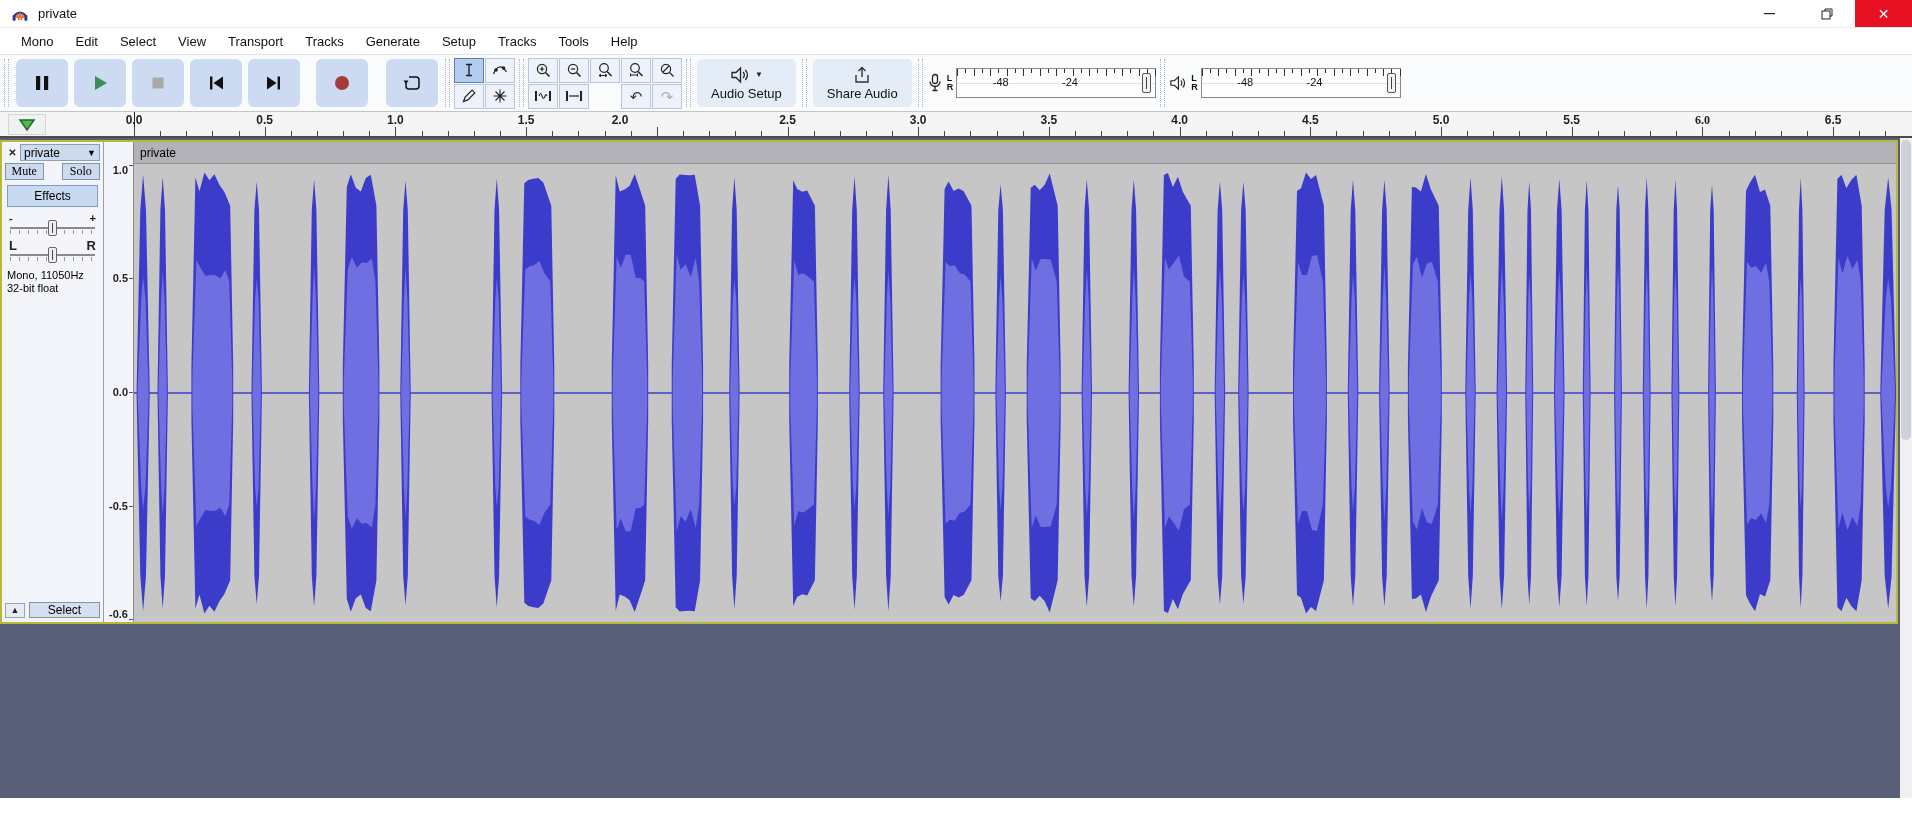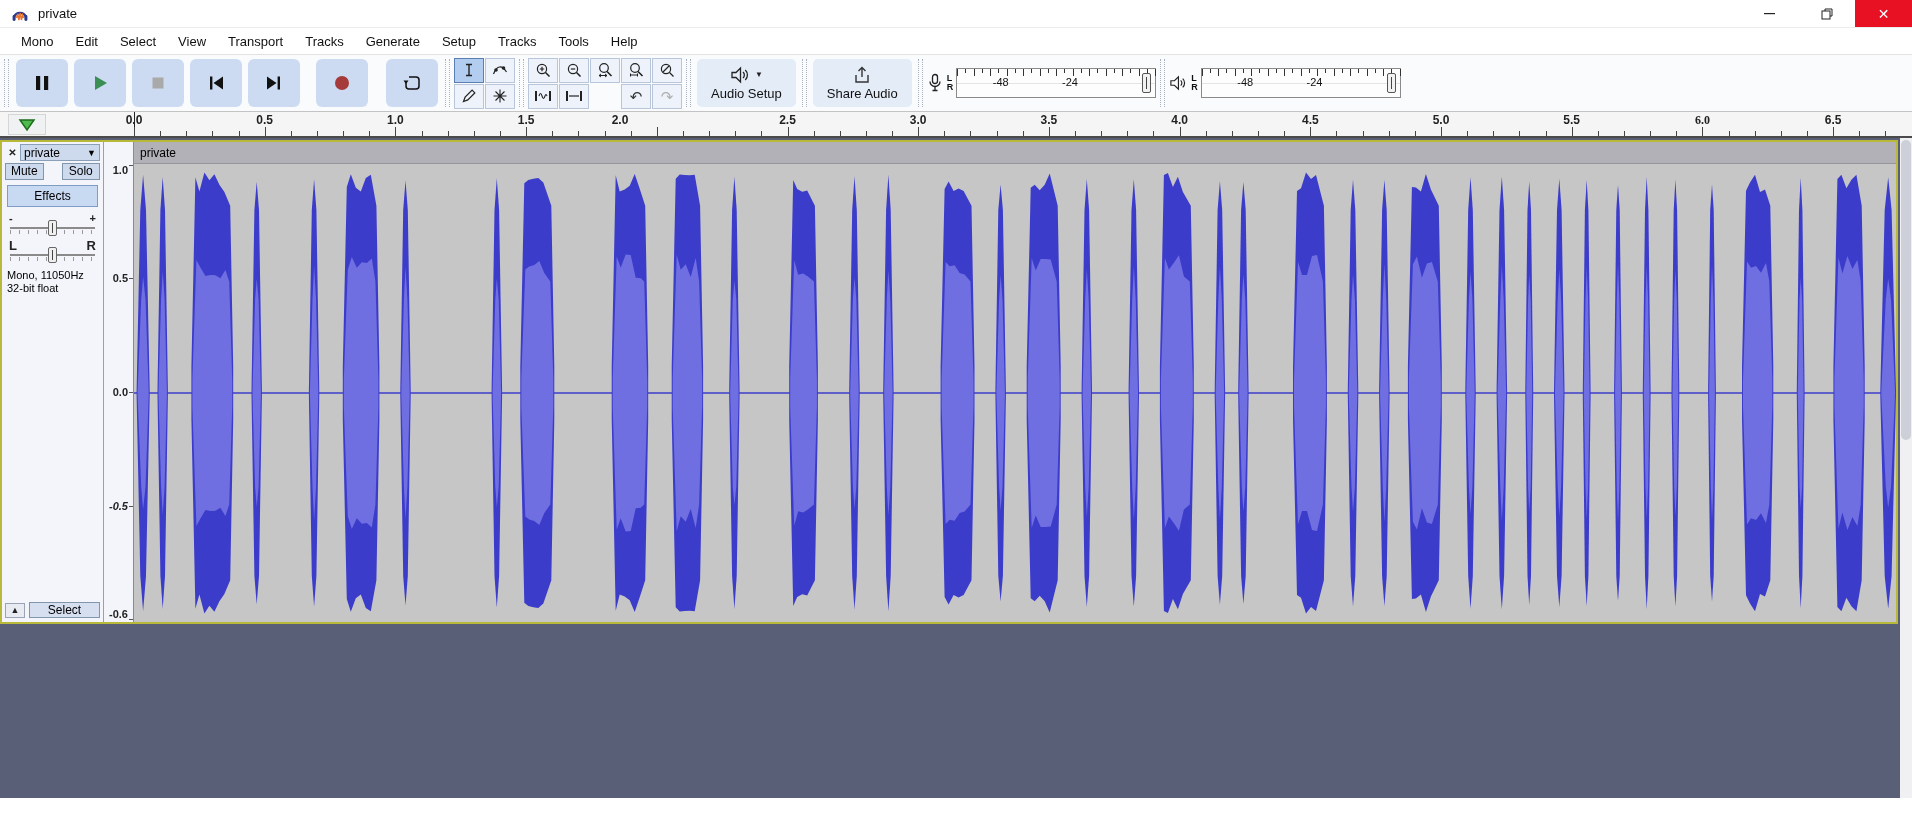--- a/index.html
+++ b/index.html
@@ -471,21 +471,21 @@
     <div class="track">
 
       <div class="panel">
         <div class="prow">
           <div class="close-x">✕</div>
           <div class="name-field">
             <span>private</span>
             <span class="dd">▼</span>
           </div>
         </div>
-        <div class="prow" style="gap:18px;">
+        <div class="prow" style="gap:18px;font-family:Liberation Serif, serif;">
           <div class="pbtn half">Mute</div>
           <div class="pbtn half">Solo</div>
         </div>
         <div class="pbtn effects-btn">Effects</div>
 
         <div class="slider">
           <div class="ends">
             <span>-</span>
             <span>+</span>
           </div>
@@ -515,21 +515,21 @@
         </div>
       </div>
 
       <div class="vruler" id="vruler">
           <div class="vlab" style="top: 28px;">1.0</div>
           <div class="vtick" style="top: 23px;"></div>
           <div class="vlab" style="top: 136px;">0.5</div>
           <div class="vtick" style="top: 136px;"></div>
           <div class="vlab" style="top: 250px;">0.0</div>
           <div class="vtick" style="top: 250px;"></div>
-          <div class="vlab" style="top: 364px; font-style: italic;">-0.5</div>
+          <div class="vlab" style="top: 364px;">-0.5</div>
           <div class="vtick" style="top: 364px;"></div>
           <div class="vlab" style="top: 472px;">-0.6</div>
           <div class="vtick" style="top: 477px;"></div>
         </div>
 
       <div class="clip">
         <div class="clip-header">
           <span>private</span>
         </div>
         <div class="wave" id="wave"><svg width="100%" height="100%" viewBox="0 0 1762 458" preserveAspectRatio="none">

